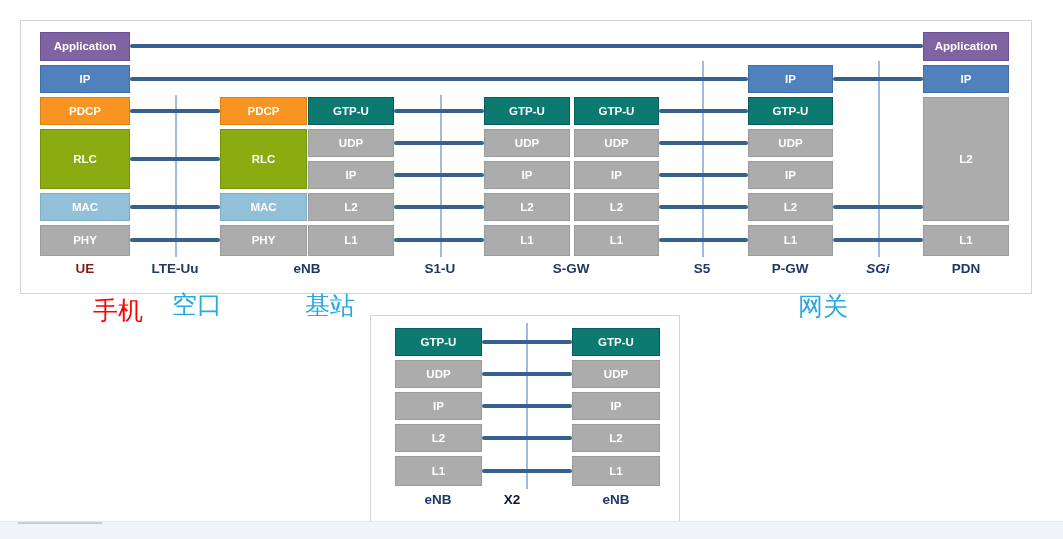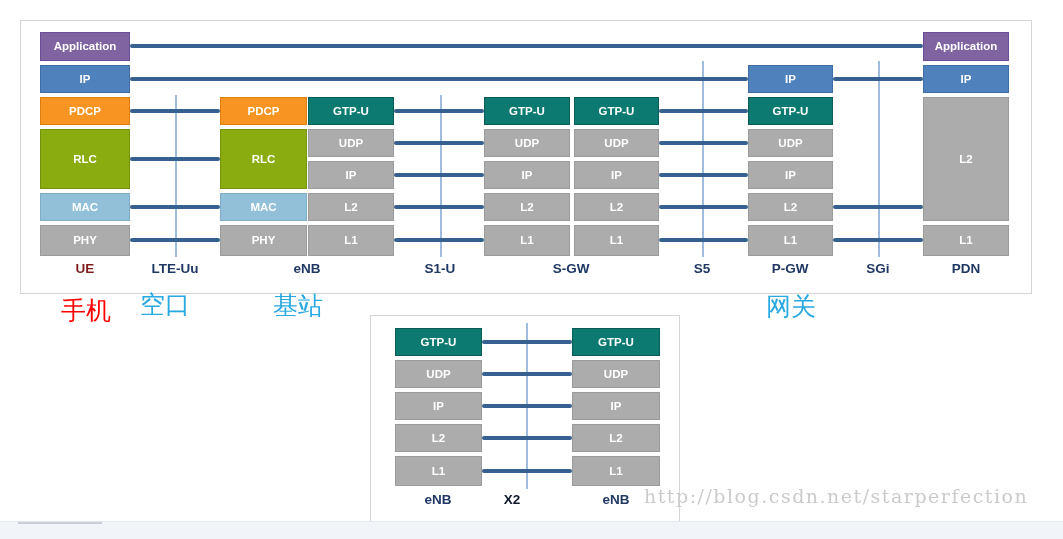--- a/index.html
+++ b/index.html
@@ -13,21 +13,21 @@
   .hline{position:absolute;height:4px;background:#35608f;border-radius:2px;}
   .pbox{
     position:absolute;box-sizing:border-box;border:1px solid rgba(0,0,0,0.18);
     color:#ffffff;font-weight:bold;font-size:11.5px;text-align:center;
     white-space:nowrap;overflow:hidden;
   }
   .nlabel{
     position:absolute;color:#1f3864;font-weight:bold;font-size:13.5px;
     text-align:center;white-space:nowrap;
   }
-  .annotation{position:absolute;white-space:nowrap;line-height:1.1;}
+  .annotation{position:absolute;white-space:nowrap;line-height:1.1;margin-left:32px;}
   #watermark{
     position:absolute;left:644px;top:485px;
     font-family:"DejaVu Serif","Liberation Serif",serif;
     font-size:19px;letter-spacing:1.5px;color:#cbcbcb;white-space:nowrap;
   }
   #footer-band{
     position:absolute;left:0;top:521px;width:1063px;height:18px;
     background:#f1f4f8;border-top:1px solid #e4e8ee;
   }
   #footer-tick{position:absolute;left:18px;top:522px;width:84px;height:2px;background:#c9ced6;}
@@ -96,21 +96,21 @@
       <div class="pbox" style="left: 923px; top: 65px; width: 86px; height: 28px; line-height: 26px; background: rgb(79, 129, 189); border-color: rgb(63, 109, 166);">IP</div>
       <div class="pbox" style="left: 923px; top: 97px; width: 86px; height: 124px; line-height: 122px; background: rgb(172, 172, 172); border-color: rgb(155, 155, 155);">L2</div>
       <div class="pbox" style="left: 923px; top: 225px; width: 86px; height: 31px; line-height: 29px; background: rgb(172, 172, 172); border-color: rgb(155, 155, 155);">L1</div>
       <div class="nlabel" style="left: 25px; top: 261px; width: 120px; color: #7f1d1d;">UE</div>
       <div class="nlabel" style="left: 115px; top: 261px; width: 120px; color: rgb(31, 56, 100);">LTE-Uu</div>
       <div class="nlabel" style="left: 247px; top: 261px; width: 120px; color: rgb(31, 56, 100);">eNB</div>
       <div class="nlabel" style="left: 380px; top: 261px; width: 120px; color: rgb(31, 56, 100);">S1-U</div>
       <div class="nlabel" style="left: 511px; top: 261px; width: 120px; color: rgb(31, 56, 100);">S-GW</div>
       <div class="nlabel" style="left: 642px; top: 261px; width: 120px; color: rgb(31, 56, 100);">S5</div>
       <div class="nlabel" style="left: 730px; top: 261px; width: 120px; color: rgb(31, 56, 100);">P-GW</div>
-      <div class="nlabel" style="left: 818px; top: 261px; width: 120px; color: rgb(31, 56, 100);">SGi</div>
+      <div class="nlabel" style="left: 818px; top: 261px; width: 120px; color: rgb(31, 56, 100); font-style: italic;">SGi</div>
       <div class="nlabel" style="left: 906px; top: 261px; width: 120px; color: rgb(31, 56, 100); text-align: center;">PDN</div>
       <div class="frame" style="left: 370px; top: 315px; width: 310px; height: 207px;"></div>
       <div class="vline" style="left: 526px; top: 323px; height: 166px; background: rgb(159, 188, 223);"></div>
       <div class="hline" style="left: 482px; top: 340px; width: 90px; background: rgb(53, 96, 143);"></div>
       <div class="hline" style="left: 482px; top: 372px; width: 90px; background: rgb(53, 96, 143);"></div>
       <div class="hline" style="left: 482px; top: 404px; width: 90px; background: rgb(53, 96, 143);"></div>
       <div class="hline" style="left: 482px; top: 436px; width: 90px; background: rgb(53, 96, 143);"></div>
       <div class="hline" style="left: 482px; top: 469px; width: 90px; background: rgb(53, 96, 143);"></div>
       <div class="pbox" style="left: 395px; top: 328px; width: 87px; height: 28px; line-height: 26px; background: rgb(13, 122, 114); border-color: rgb(10, 93, 87);">GTP-U</div>
       <div class="pbox" style="left: 395px; top: 360px; width: 87px; height: 28px; line-height: 26px; background: rgb(172, 172, 172); border-color: rgb(155, 155, 155);">UDP</div>
@@ -123,16 +123,15 @@
       <div class="pbox" style="left: 572px; top: 424px; width: 88px; height: 28px; line-height: 26px; background: rgb(172, 172, 172); border-color: rgb(155, 155, 155);">L2</div>
       <div class="pbox" style="left: 572px; top: 456px; width: 88px; height: 30px; line-height: 28px; background: rgb(172, 172, 172); border-color: rgb(155, 155, 155);">L1</div>
       <div class="nlabel" style="left: 378px; top: 492px; width: 120px; color: rgb(31, 56, 100);">eNB</div>
       <div class="nlabel" style="left: 452px; top: 492px; width: 120px; color: #0f172a;">X2</div>
       <div class="nlabel" style="left: 556px; top: 492px; width: 120px; color: rgb(31, 56, 100);">eNB</div>
       <div class="annotation" style="left: 61px; top: 297px; font-size: 25px; color: rgb(255, 0, 0);">手机</div>
       <div class="annotation" style="left: 140px; top: 291px; font-size: 25px; color: rgb(41, 169, 225);">空口</div>
       <div class="annotation" style="left: 273px; top: 292px; font-size: 25px; color: rgb(41, 169, 225);">基站</div>
       <div class="annotation" style="left: 766px; top: 293px; font-size: 25px; color: rgb(41, 169, 225);">网关</div>
     </div>
-  <div id="watermark">http://blog.csdn.net/starperfection</div>
   <div id="footer-band"></div>
   <div id="footer-tick"></div>
 </div>
 
 </body></html>

